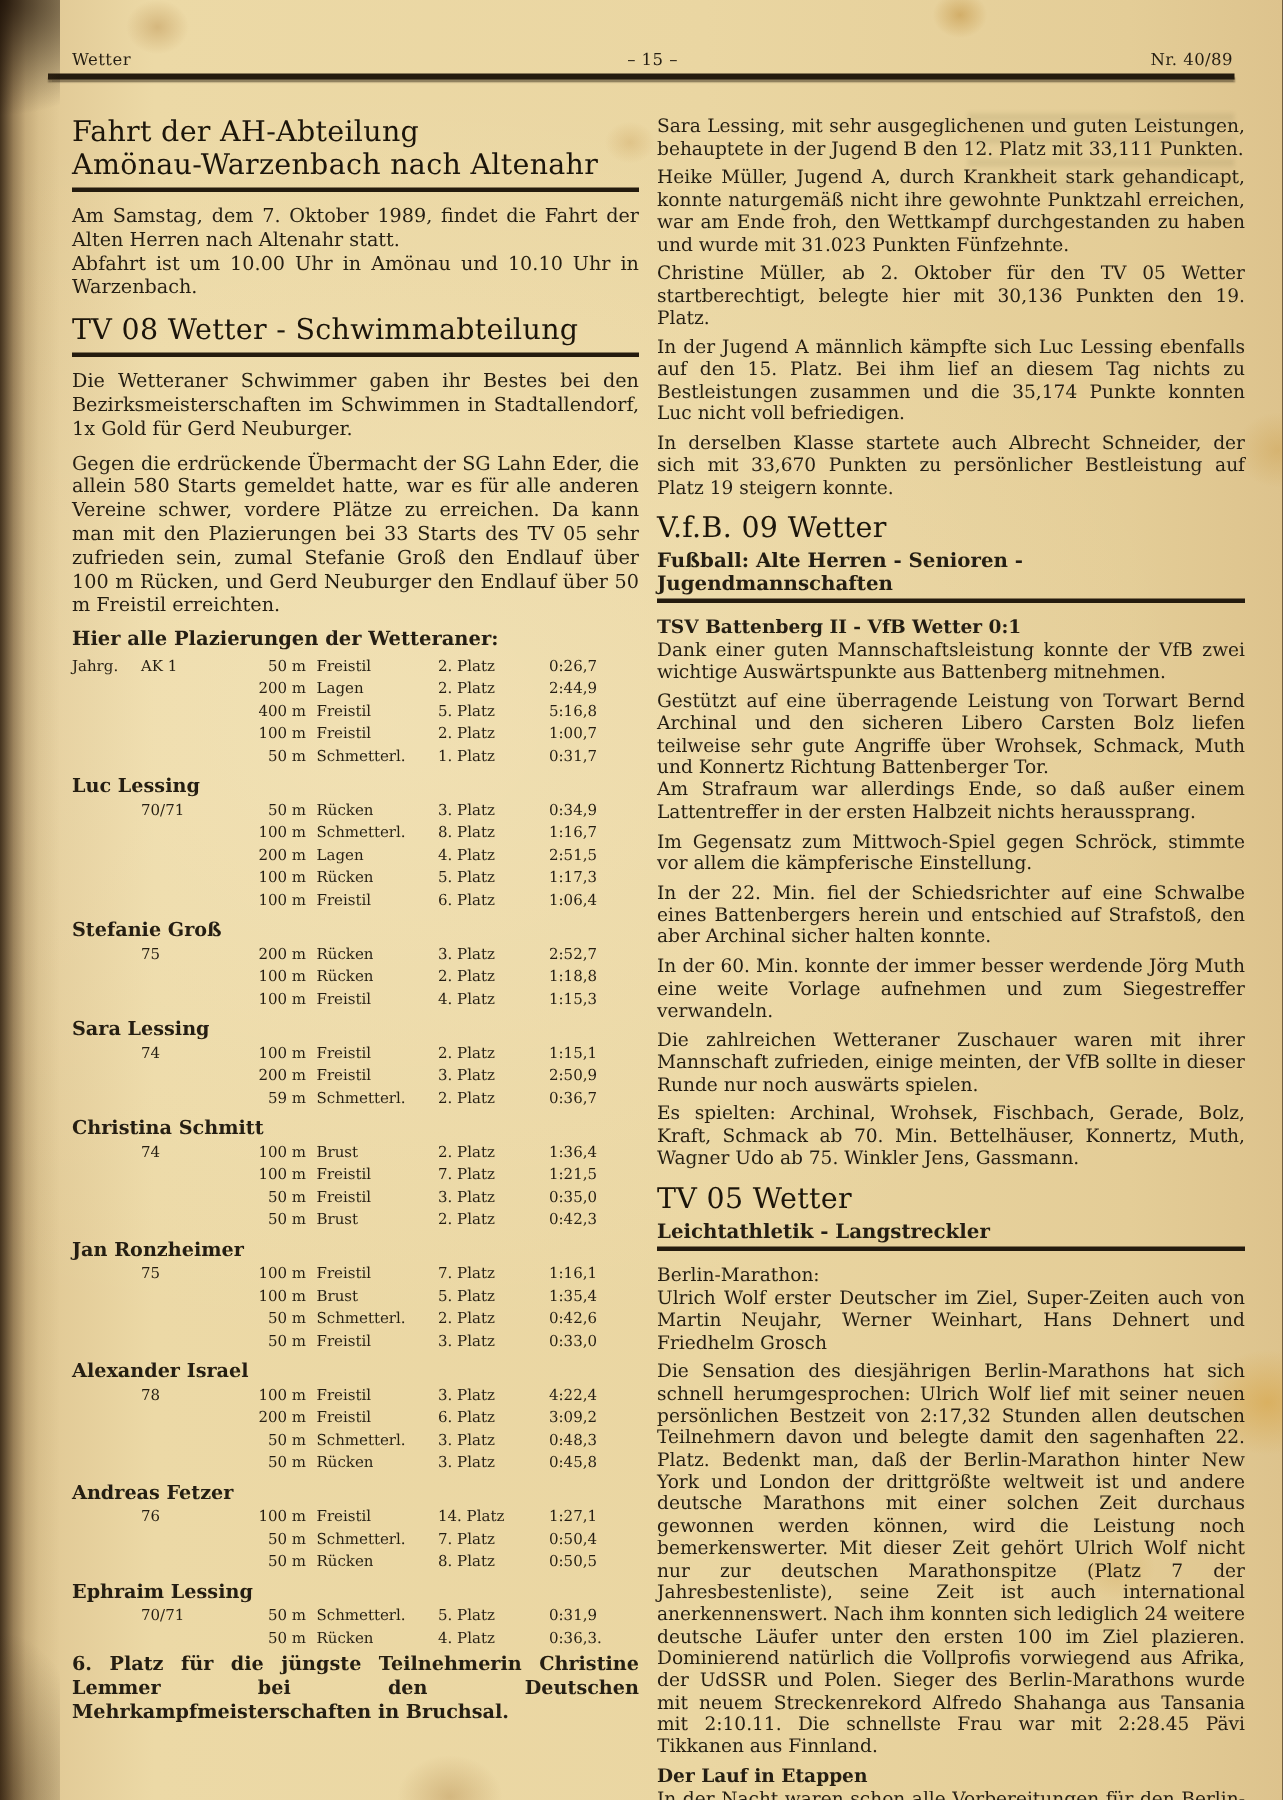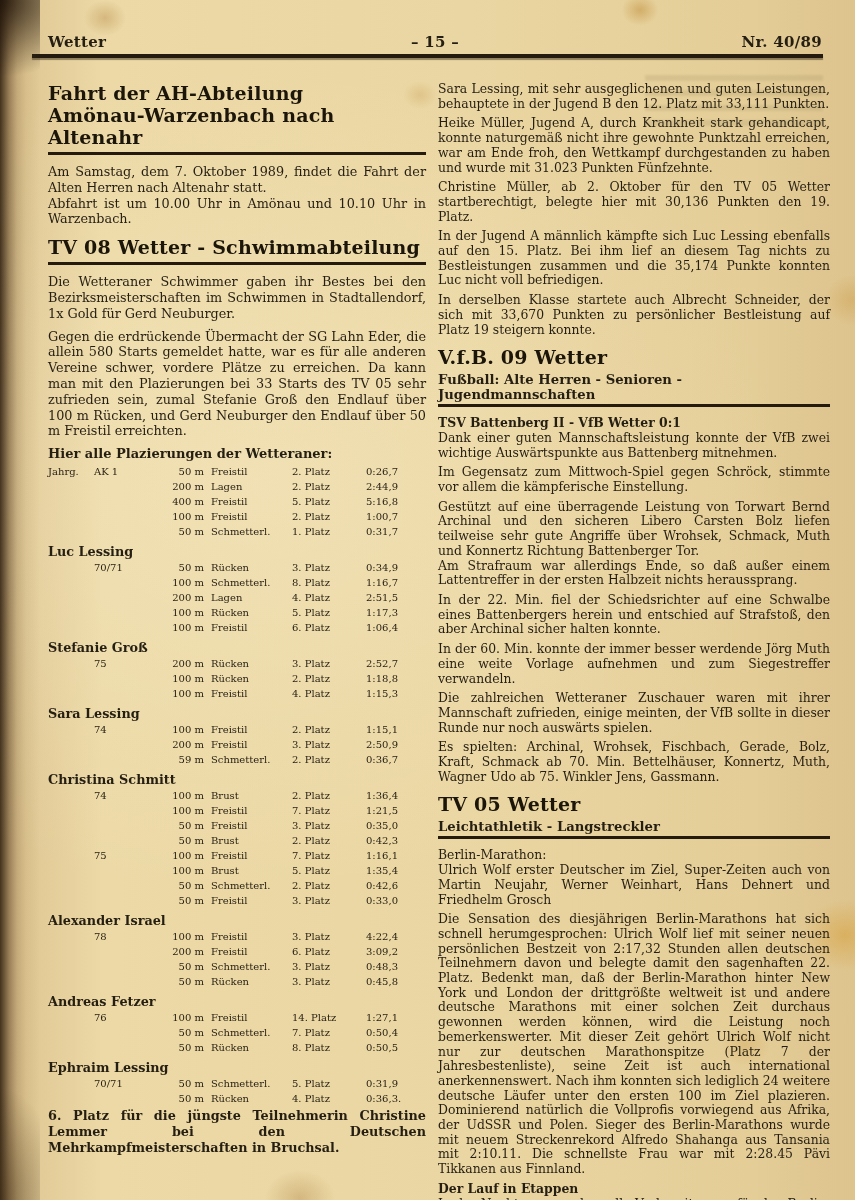--- a/index.html
+++ b/index.html
@@ -25,31 +25,31 @@
       radial-gradient(90px 160px at 0 100%, rgba(60,40,18,.45), rgba(60,40,18,0) 70%),
       linear-gradient(90deg, rgba(46,30,14,.88) 0, rgba(84,58,30,.5) 9px, rgba(120,90,50,.26) 17px, rgba(150,120,70,.12) 26px, rgba(150,120,70,0) 40px);
   }
   .bleed {
     position:absolute; left:645px; top:74px; width:178px; height:52px; pointer-events:none;
     background:repeating-linear-gradient(0deg, rgba(105,98,58,.15) 0 6px, rgba(105,98,58,0) 6px 15px);
     filter:blur(1.3px); opacity:.8;
   }
   header {
     display:flex; align-items:flex-start;
-    padding:33px 33px 3px 48px; font-size:15px; font-weight:bold; letter-spacing:.3px;
+    padding:33px 33px 3px 48px; font-size:11px; font-weight:normal; letter-spacing:.3px;
   }
   header .h-left  { flex:1; }
   header .h-mid   { flex:0 auto; }
   header .h-right { flex:1; text-align:right; }
   .header-rule { height:4px; background:#241b0e; margin:0 32px 0 32px; box-shadow:0 2px 1px rgba(36,27,14,.45); }
   .columns { display:flex; gap:12px; padding:24px 25px 0 48px; }
   .col { display:block; }
   .col-left  { width:378px; --fs:12.8px; --lh:15.8px; }
   .col-right { width:392px; --fs:12.4px; --lh:14.7px; }
-  .headline { font-size:19px; line-height:22px; margin:0 0 4px; font-weight:bold; color:#1c150a; white-space:pre-line; letter-spacing:.2px; }
+  .headline { font-size:19px; line-height:22px; margin:0 0 4px; font-weight:normal; color:#1c150a; white-space:pre-line; letter-spacing:.2px; }
   .h2 { margin-top:9px; }
   .rule { height:3px; background:#241b0e; margin:2px 0 9px; }
   .para { font-size:var(--fs); line-height:var(--lh); margin:0 0 7px; text-align:justify; white-space:pre-line; }
   .col-right .para { margin-bottom:5px; }
   .subtitle { font-size:13.2px; font-weight:bold; margin:0 0 2px; }
   .bold-line { font-weight:bold; font-size:var(--fs); line-height:var(--lh); }
   .intro { font-weight:bold; font-size:13px; margin:2px 0 3px; }
   .highlight { font-weight:bold; margin-top:2px; }
   .swimmer { margin:0; }
   .s-name { font-weight:bold; font-size:12.8px; line-height:16px; margin:5px 0 0; }
@@ -263,20 +263,21 @@
             <div class="s-row">
               <span class="c-label"></span>
               <span class="c-year"></span>
               <span class="c-dist">50 m</span>
               <span class="c-stroke">Brust</span>
               <span class="c-place">2. Platz</span>
               <span class="c-time">0:42,3</span>
             </div>
           </div>
           <div class="swimmer">
+            <div class="s-name">Jan Ronzheimer</div>
             <div class="s-row">
               <span class="c-label"></span>
               <span class="c-year">75</span>
               <span class="c-dist">100 m</span>
               <span class="c-stroke">Freistil</span>
               <span class="c-place">7. Platz</span>
               <span class="c-time">1:16,1</span>
             </div>
             <div class="s-row">
               <span class="c-label"></span>
@@ -398,23 +399,23 @@
           <p class="para">In der Jugend A männlich kämpfte sich Luc Lessing ebenfalls auf den 15. Platz. Bei ihm lief an diesem Tag nichts zu Bestleistungen zusammen und die 35,174 Punkte konnten Luc nicht voll befriedigen.</p>
           <p class="para">In derselben Klasse startete auch Albrecht Schneider, der sich mit 33,670 Punkten zu persönlicher Bestleistung auf Platz 19 steigern konnte.</p>
         </div>
 
       <h2 class="headline h2">V.f.B. 09 Wetter</h2>
       <div class="subtitle">Fußball: Alte Herren - Senioren - Jugendmannschaften</div>
       <div class="rule"></div>
       <div class="bold-line">TSV Battenberg II - VfB Wetter 0:1</div>
       <div>
           <p class="para">Dank einer guten Mannschaftsleistung konnte der VfB zwei wichtige Auswärtspunkte aus Battenberg mitnehmen.</p>
-          <p class="para">Im Gegensatz zum Mittwoch-Spiel gegen Schröck, stimmte vor allem die kämpferische Einstellung.</p>
           <p class="para">Gestützt auf eine überragende Leistung von Torwart Bernd Archinal und den sicheren Libero Carsten Bolz liefen teilweise sehr gute Angriffe über Wrohsek, Schmack, Muth und Konnertz Richtung Battenberger Tor.
 Am Strafraum war allerdings Ende, so daß außer einem Lattentreffer in der ersten Halbzeit nichts heraussprang.</p>
+          <p class="para">Im Gegensatz zum Mittwoch-Spiel gegen Schröck, stimmte vor allem die kämpferische Einstellung.</p>
           <p class="para">In der 22. Min. fiel der Schiedsrichter auf eine Schwalbe eines Battenbergers herein und entschied auf Strafstoß, den aber Archinal sicher halten konnte.</p>
           <p class="para">In der 60. Min. konnte der immer besser werdende Jörg Muth eine weite Vorlage aufnehmen und zum Siegestreffer verwandeln.</p>
           <p class="para">Die zahlreichen Wetteraner Zuschauer waren mit ihrer Mannschaft zufrieden, einige meinten, der VfB sollte in dieser Runde nur noch auswärts spielen.</p>
           <p class="para">Es spielten: Archinal, Wrohsek, Fischbach, Gerade, Bolz, Kraft, Schmack ab 70. Min. Bettelhäuser, Konnertz, Muth, Wagner Udo ab 75. Winkler Jens, Gassmann.</p>
         </div>
 
       <h2 class="headline h2">TV 05 Wetter</h2>
       <div class="subtitle">Leichtathletik - Langstreckler</div>
       <div class="rule"></div>
       <p class="para">Berlin-Marathon:

